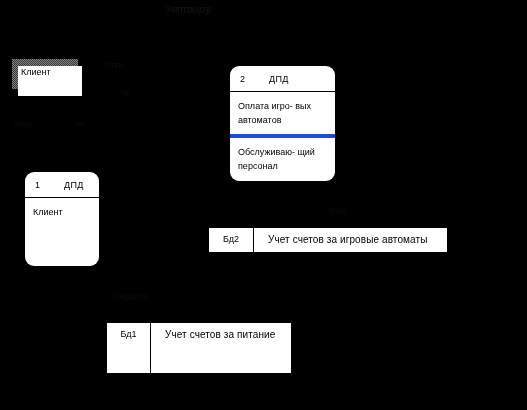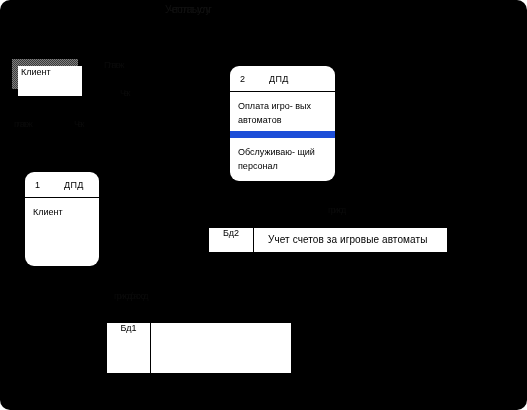--- a/index.html
+++ b/index.html
@@ -8,21 +8,20 @@
     padding: 0;
     background: #ffffff;
   }
   #canvas {
     position: relative;
     width: 527px;
     height: 410px;
     background: #000000;
     overflow: hidden;
     font-family: "Liberation Sans", "DejaVu Sans", sans-serif;
-    border-radius: 10px;
   }
 
   
   .flow-label {
     position: absolute;
     color: #0a0a0a;
     font-size: 9px;
     line-height: 11px;
     letter-spacing: -0.2px;
     white-space: nowrap;
@@ -98,21 +97,21 @@
   .proc-type {
     position: absolute;
     left: 39px;
     top: 8px;
     font-size: 9px;
     color: #000000;
     letter-spacing: 0.4px;
   }
   .proc-body {
     position: relative;
-    border-bottom: 7px solid #1d4ed8;
+    border-bottom: 4px solid #1d4ed8;
     box-sizing: border-box;
     padding: 7px 8px 6px 8px;
     font-size: 9px;
     line-height: 14px;
     color: #000000;
   }
   .proc-foot {
     position: relative;
     box-sizing: border-box;
     padding: 7px 0 6px 8px;
@@ -130,20 +129,21 @@
     display: flex;
   }
   .store-id {
     box-sizing: border-box;
     border-right: 1px solid #000000;
     font-size: 9px;
     color: #000000;
     display: flex;
     align-items: flex-start;
     justify-content: center;
+    padding-top: 6px;
   }
   .store-name {
     box-sizing: border-box;
     font-size: 10px;
     color: #000000;
     display: flex;
     align-items: flex-start;
     padding: 6px 0 0 14px;
     letter-spacing: 0.1px;
   }
@@ -190,15 +190,16 @@
 
   <div class="store" style="left:209px; top:228px; width:238px; height:24px;">
     <div class="store-id" style="width:45px;">Бд2</div>
     <div class="store-name" style="flex:1;">Учет счетов за игровые автоматы</div>
   </div>
 
   <div class="flow-label overlap" style="left:114px; top:291px;">приход/расход</div>
 
   <div class="store" style="left:107px; top:323px; width:184px; height:50px;">
     <div class="store-id" style="width:44px;">Бд1</div>
+    <div class="store-name" style="flex:1;">Учет счетов  за питание</div>
   </div>
 
 </div>
 
 </body></html>

